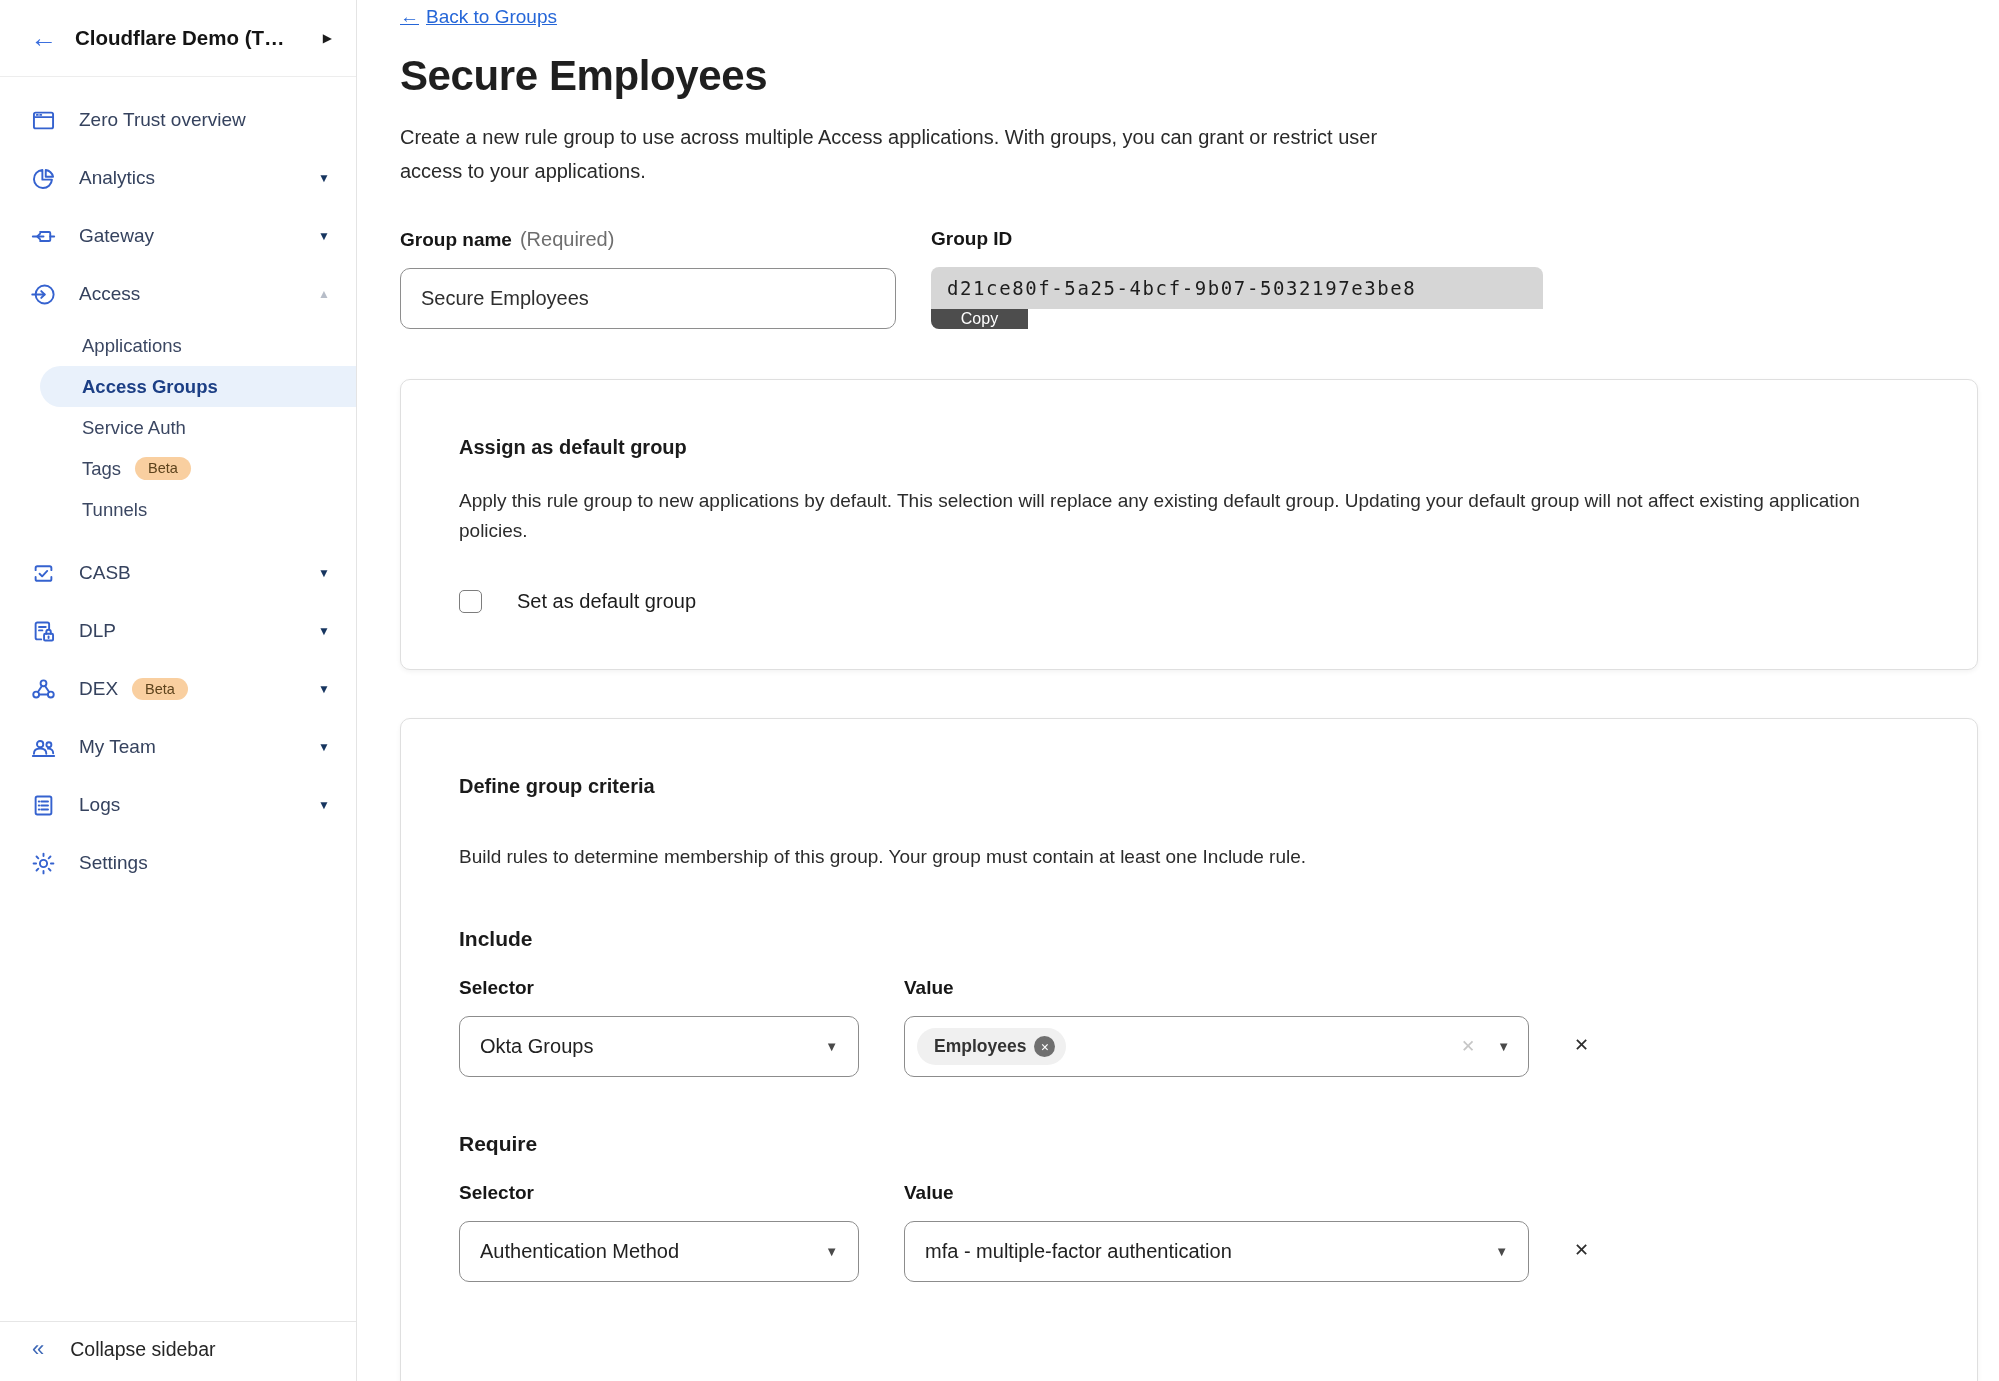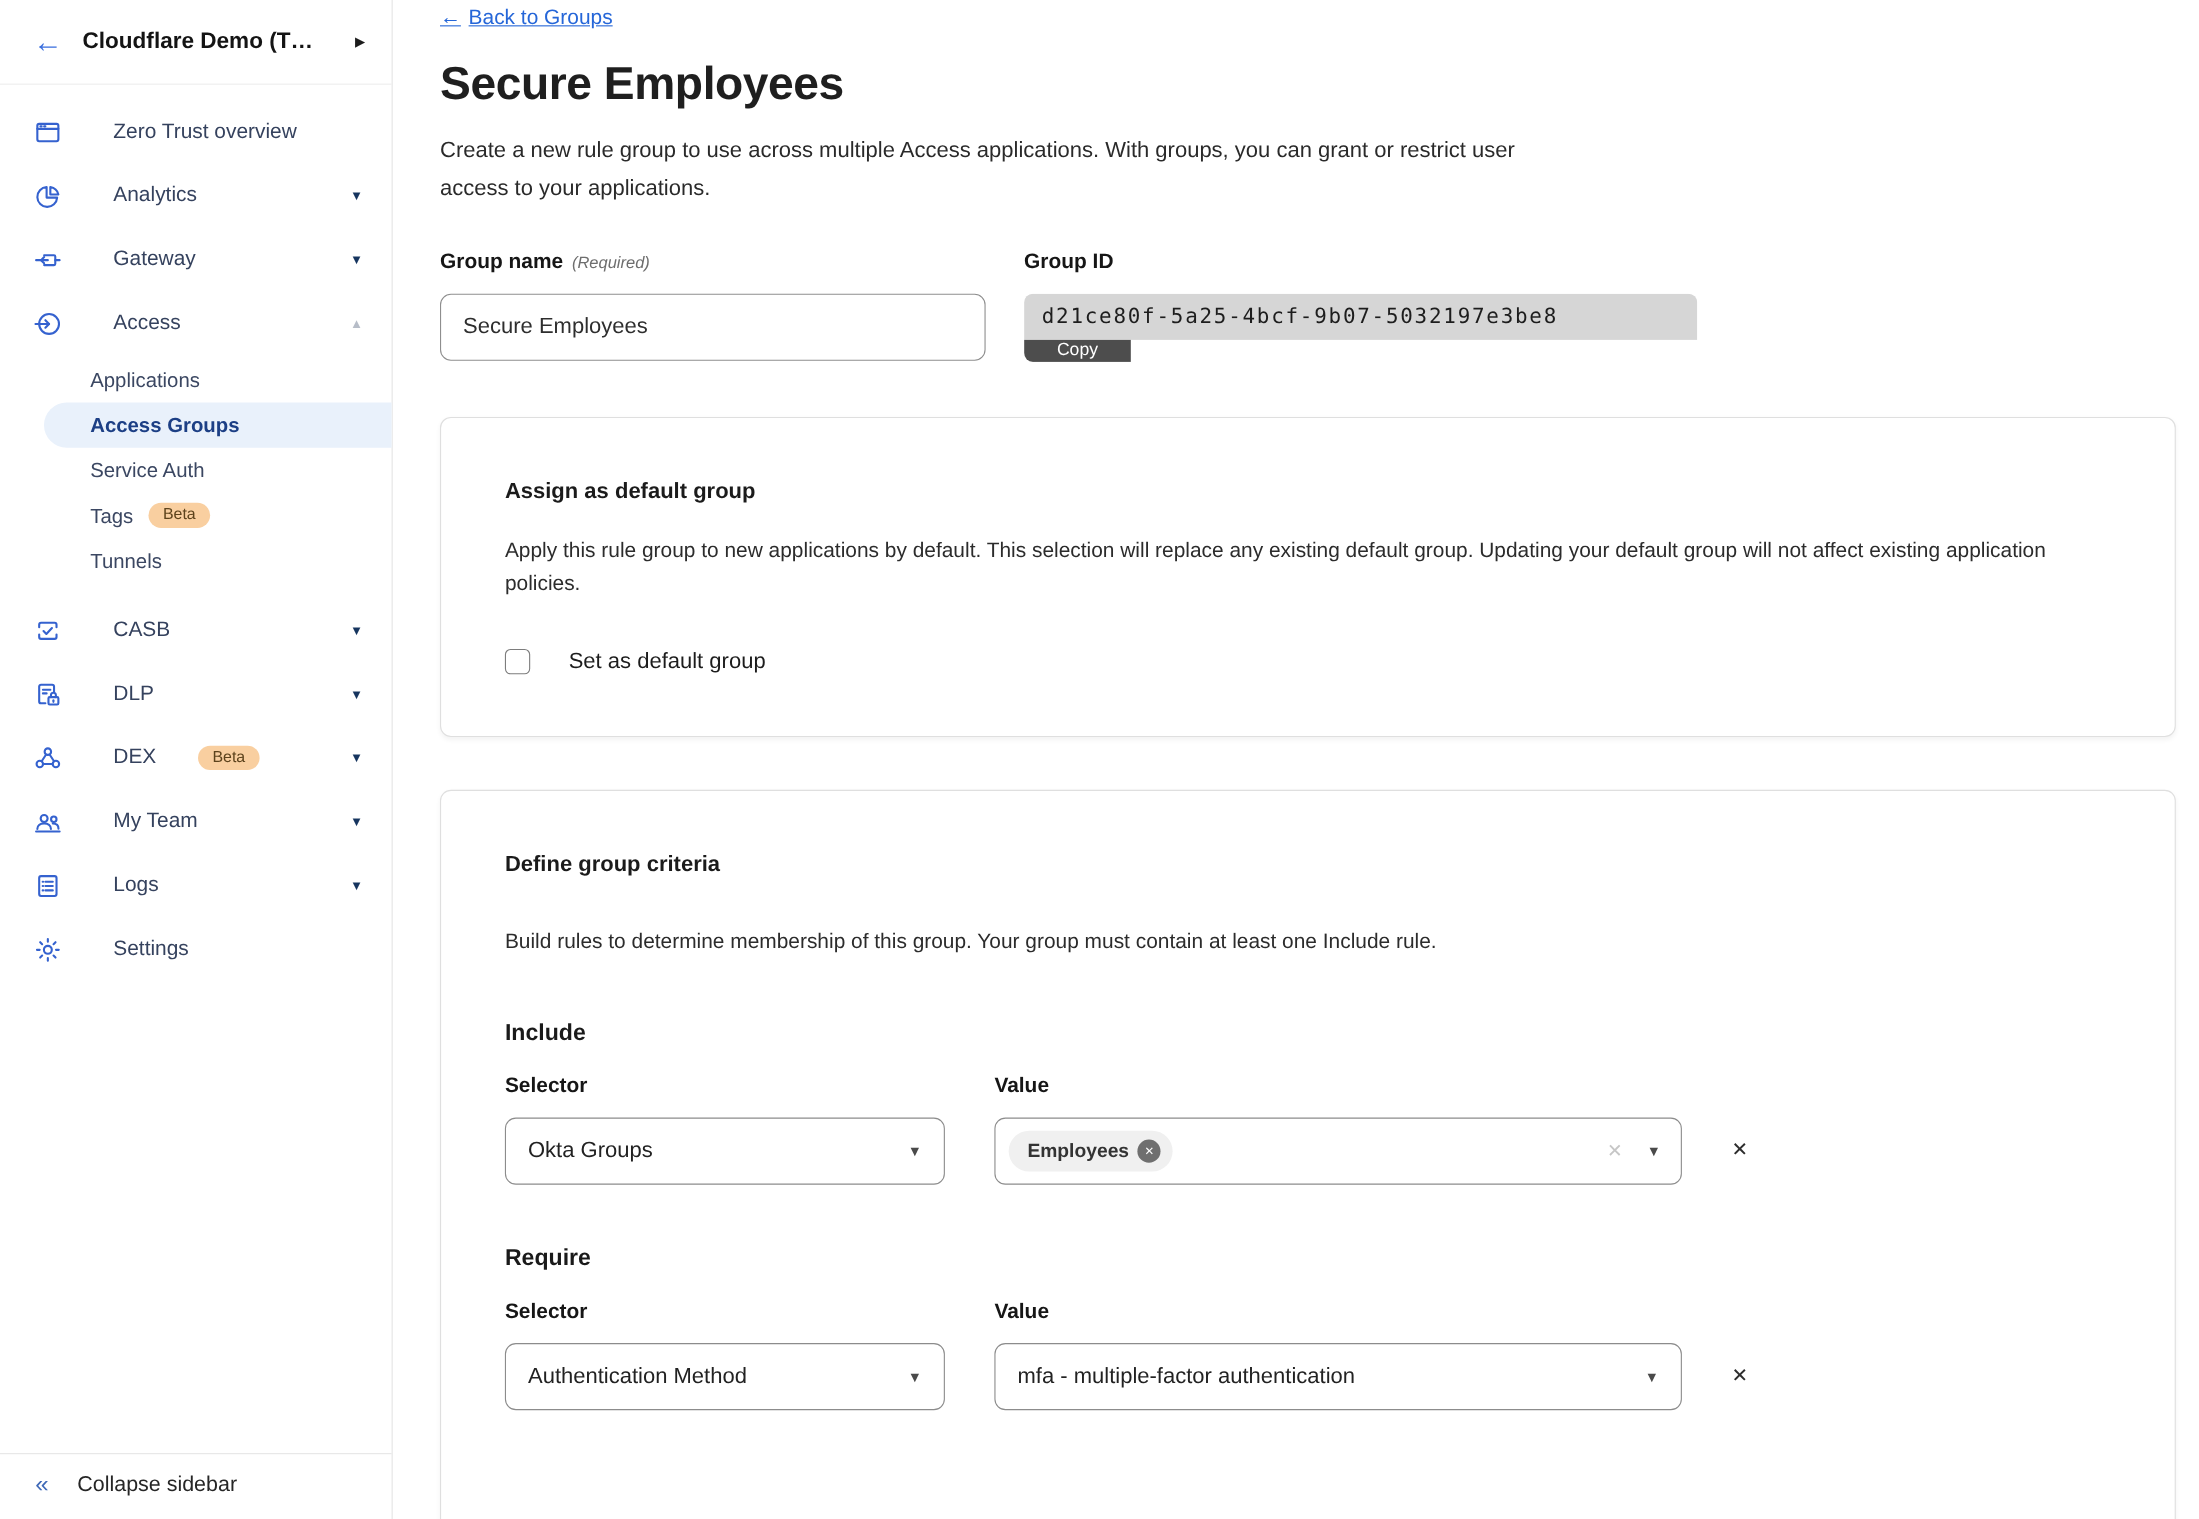--- a/index.html
+++ b/index.html
@@ -19,21 +19,21 @@
     height:77px; flex:0 0 77px; border-bottom:1px solid #ededed;
     display:flex; align-items:center; padding:0 24px 0 30px; gap:18px;
   }
   .back-arrow { color:#3b6fde; font-size:27px; line-height:1; cursor:pointer; }
   .account-name { font-size:20.5px; font-weight:700; color:#141414; flex:1; white-space:nowrap; overflow:hidden; }
   .account-caret { font-size:12px; color:#1c1c1c; cursor:pointer; }
 
   .nav { flex:1 1 auto; padding-top:14px; }
   .nav-item {
     display:flex; align-items:center; height:58px; padding:0 26px 0 30px;
-    font-size:19px; color:#35425e; cursor:pointer;gap:24px;
+    font-size:19px; color:#35425e; cursor:pointer;
   }
   .nav-item .icon { width:27px; height:27px; margin-right:22px; flex:0 0 27px; display:flex; align-items:center; justify-content:center; }
   .nav-item svg { width:27px; height:27px; stroke:#3562cf; fill:none; stroke-width:1.7; stroke-linecap:round; stroke-linejoin:round; }
   .nav-caret { margin-left:auto; font-size:12px; color:#16355f; }
   .nav-caret.up { color:#b7bdc8; }
   .badge-beta {
     margin-left:14px; background:#f9cfa0; color:#5d431c; font-size:14.5px; font-weight:400;
     padding:4px 13px; border-radius:13px; line-height:1;
   }
   .sub-list { margin:2px 0 14px 0; }
@@ -56,21 +56,21 @@
   .main { position:absolute; left:400px; top:0; width:1578px; }
   .back-link {
     display:inline-flex; gap:7px; align-items:center; margin-top:6px;
     color:#2566d8; font-size:19px; text-decoration:underline; cursor:pointer;
   }
   h1.page-title { margin:24px 0 0 0; font-size:42px; font-weight:700; color:#1f1f1f; letter-spacing:-0.4px; }
   .page-desc { margin:20px 0 0 0; max-width:1005px; font-size:20px; line-height:34px; color:#2a2a2a; }
 
   .form-row { display:flex; margin-top:40px; }
   .field-label { font-size:19px; font-weight:700; color:#161616; margin-bottom:17px; }
-  .required-hint { font-size:15px; font-weight:400; color:#6e6e6e; margin-left:8px;font-style:italic; }
+  .required-hint { font-size:20px; font-weight:400; color:#6e6e6e; margin-left:8px; }
   .name-field { width:496px; }
   .name-input {
     width:496px; height:61px; border:1px solid #8e8e8e; border-radius:10px;
     padding:0 20px; font-size:20px; color:#2e2e2e; font-family:"Liberation Sans", sans-serif;
     outline:none; background:#fff;
   }
   .id-field { margin-left:35px; }
   .id-box { display:flex; width:612px; height:62px; border-radius:8px; overflow:hidden;flex-direction:column; }
   .id-value {
     flex:1; background:#d6d6d6; display:flex; align-items:center; padding:0 16px;

